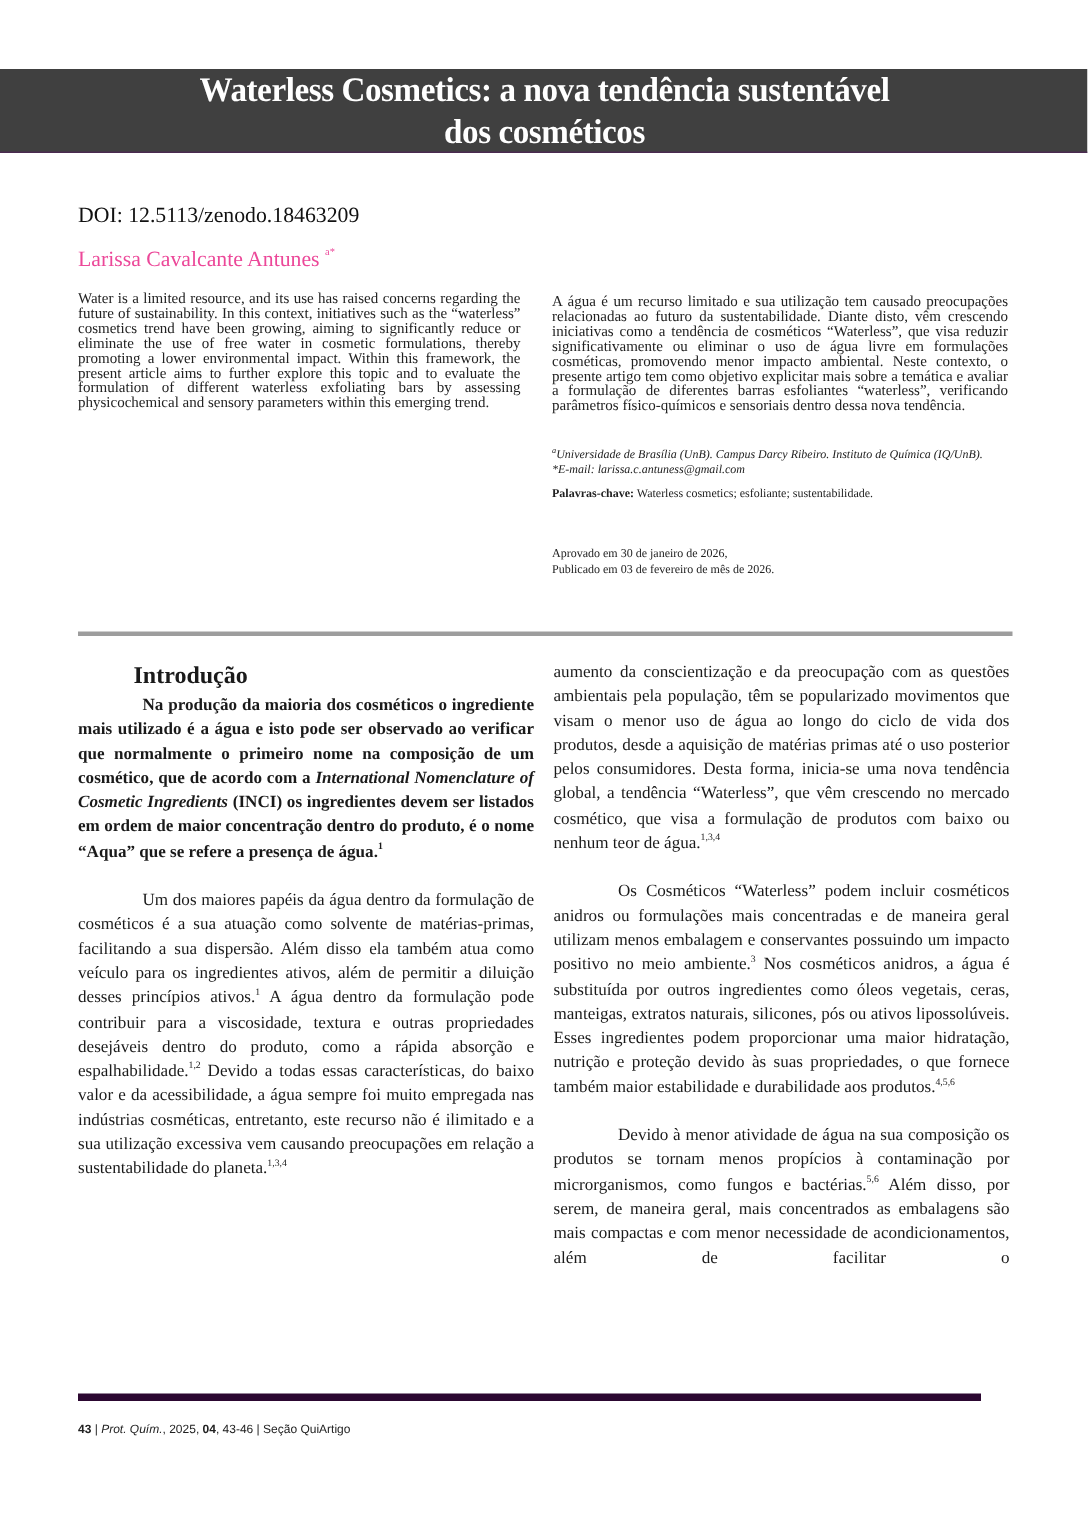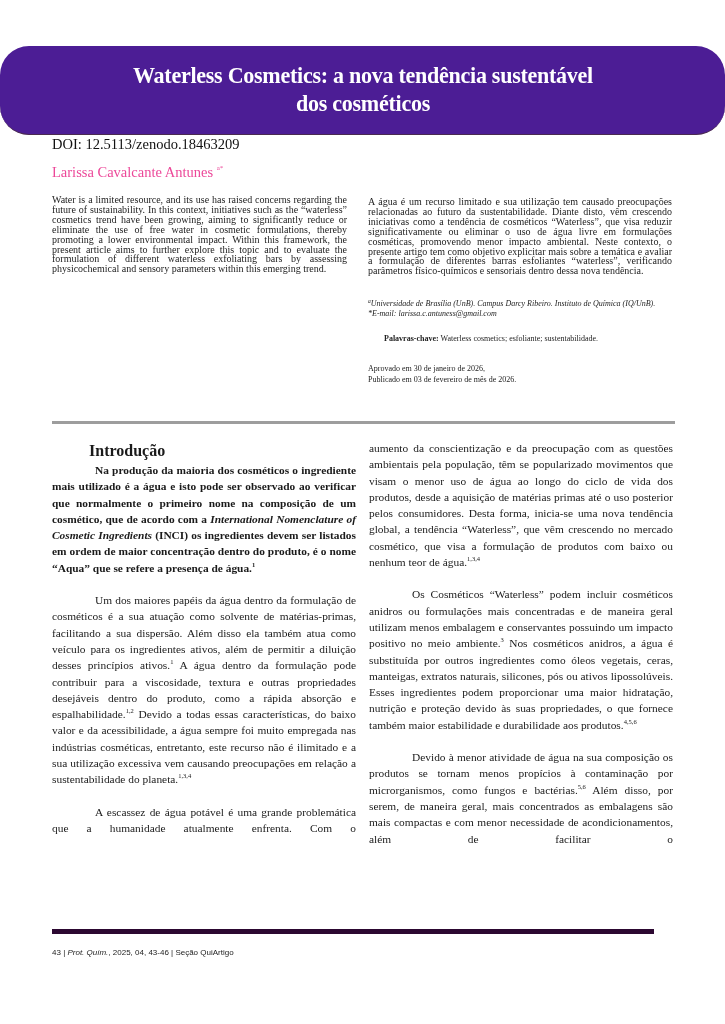--- a/index.html
+++ b/index.html
@@ -1,63 +1,62 @@
 <!DOCTYPE html>
 <html><head>
 <meta charset="utf-8">
 <style>
   * { margin: 0; padding: 0; box-sizing: border-box; }
   html, body { width: 725px; height: 1024px; background: #ffffff; overflow: hidden; }
   body { position: relative; font-family: "Liberation Serif", serif; color: #1a1a1a; }
 
   .title-bar {
-    position: absolute; left: 0; top: 46px; width: 725px; height: 89px;
-    background: #4c1d95;
+    position: absolute; left: 0; top: 46px; width: 725px; height: 56px;
+    background: #404040;
     display: flex; align-items: center; justify-content: center;
     border-bottom: 1px solid #4a2a50;
-    border-radius: 29px;
   }
   .title-bar h1 {
     font-family: "Liberation Serif", serif;
     font-weight: bold; color: #ffffff; font-size: 23px; line-height: 28px;
     text-align: center; width: 480px; letter-spacing: -0.3px;
     transform: scaleX(0.96);
   }
 
   .doi { position: absolute; left: 52px; top: 136px; font-size: 14.5px; color: #111; }
   .author { position: absolute; left: 52px; top: 164px; font-size: 14.5px; color: #ec4899; }
   .author sup { font-size: 7px; vertical-align: 7px; }
 
   .abstract {
     position: absolute; font-size: 10px; line-height: 9.9px; text-align: justify; color: #222;
   }
   .abstract-en { left: 52px; top: 195px; width: 295px; }
   .abstract-pt { left: 368px; top: 197px; width: 304px; }
 
   .affil { position: absolute; left: 368px; top: 297px; width: 300px; font-size: 8px; line-height: 9.5px; font-style: italic; color: #222; }
-  .keywords { position: absolute; left: 368px; top: 334px; width: 300px; font-size: 8px; color: #222; margin-left: 16px; }
+  .keywords { position: absolute; left: 368px; top: 324px; width: 300px; font-size: 8px; color: #222; }
   .keywords b { font-weight: bold; }
   .dates { position: absolute; left: 368px; top: 364px; width: 300px; font-size: 8px; line-height: 10.5px; color: #222; }
 
   .rule-gray { position: absolute; left: 52px; top: 421px; width: 623px; height: 3px; background: #9d9d9d; }
 
   .col { position: absolute; font-size: 11.4px; line-height: 16.3px; color: #1a1a1a; }
   .col p { text-align: justify; text-align-last: auto; }
   .col-left { left: 52px; top: 441px; width: 304px; }
   .col-right { left: 369px; top: 440px; width: 304px; }
 
   .section-heading { font-size: 16px; font-weight: bold; line-height: 20px; margin-bottom: 1px; margin-left: 37px; }
   .indent { text-indent: 43px; }
   .bold-para { font-weight: bold; }
   .gap { height: 16px; }
   sup.ref { font-size: 6.5px; vertical-align: 5px; line-height: 0; }
 
   .rule-footer { position: absolute; left: 52px; top: 929px; width: 602px; height: 5px; background: #2c0831; }
   .footer { position: absolute; left: 52px; top: 948px; font-family: "Liberation Sans", sans-serif; font-size: 8px; color: #222; }
-  .footer b { font-weight: normal; }
+  .footer b { font-weight: bold; }
   .footer i { }
 </style>
 </head>
 <body>
 
 <div class="title-bar">
   <h1>Waterless Cosmetics: a nova tendência sustentável dos cosméticos</h1>
 </div>
 
 <div class="doi">DOI: 12.5113/zenodo.18463209</div>
@@ -86,21 +85,20 @@
 </div>
 
 <div class="rule-gray"></div>
 
 <div class="col col-left">
   <div class="section-heading">Introdução</div>
   <p class="indent bold-para"><span>Na produção da maioria dos cosméticos o ingrediente mais utilizado é a água e isto pode ser observado ao verificar que normalmente o primeiro nome na composição de um cosmético, que de acordo com a </span><i>International Nomenclature of Cosmetic Ingredients</i><span> (INCI) os ingredientes devem ser listados em ordem de maior concentração dentro do produto, é o nome “Aqua” que se refere a presença de água.</span><sup class="ref">1</sup></p>
   <div class="gap"></div>
   <p class="indent"><span>Um dos maiores papéis da água dentro da formulação de cosméticos é a sua atuação como solvente de matérias-primas, facilitando a sua dispersão. Além disso ela também atua como veículo para os ingredientes ativos, além de permitir a diluição desses princípios ativos.</span><sup class="ref">1</sup><span> A água dentro da formulação pode contribuir para a viscosidade, textura e outras propriedades desejáveis dentro do produto, como a rápida absorção e espalhabilidade.</span><sup class="ref">1,2</sup><span> Devido a todas essas características, do baixo valor e da acessibilidade, a água sempre foi muito empregada nas indústrias cosméticas, entretanto, este recurso não é ilimitado e a sua utilização excessiva vem causando preocupações em relação a sustentabilidade do planeta.</span><sup class="ref">1,3,4</sup></p>
   <div class="gap"></div>
-  <p class="indent" style="text-align-last: justify;">A escassez de água potável é uma grande problemática que a humanidade atualmente enfrenta. Com o</p>
 </div>
 
 <div class="col col-right">
   <p><span>aumento da conscientização e da preocupação com as questões ambientais pela população, têm se popularizado movimentos que visam o menor uso de água ao longo do ciclo de vida dos produtos, desde a aquisição de matérias primas até o uso posterior pelos consumidores. Desta forma, inicia-se uma nova tendência global, a tendência “Waterless”, que vêm crescendo no mercado cosmético, que visa a formulação de produtos com baixo ou nenhum teor de água.</span><sup class="ref">1,3,4</sup></p>
   <div class="gap"></div>
   <p class="indent"><span>Os Cosméticos “Waterless” podem incluir cosméticos anidros ou formulações mais concentradas e de maneira geral utilizam menos embalagem e conservantes possuindo um impacto positivo no meio ambiente.</span><sup class="ref">3</sup><span> Nos cosméticos anidros, a água é substituída por outros ingredientes como óleos vegetais, ceras, manteigas, extratos naturais, silicones, pós ou ativos lipossolúveis. Esses ingredientes podem proporcionar uma maior hidratação, nutrição e proteção devido às suas propriedades, o que fornece também maior estabilidade e durabilidade aos produtos.</span><sup class="ref">4,5,6</sup></p>
   <div class="gap"></div>
   <p class="indent" style="text-align-last: justify;"><span>Devido à menor atividade de água na sua composição os produtos se tornam menos propícios à contaminação por microrganismos, como fungos e bactérias.</span><sup class="ref">5,6</sup><span> Além disso, por serem, de maneira geral, mais concentrados as embalagens são mais compactas e com menor necessidade de acondicionamentos, além de facilitar o</span></p>
 </div>
 

